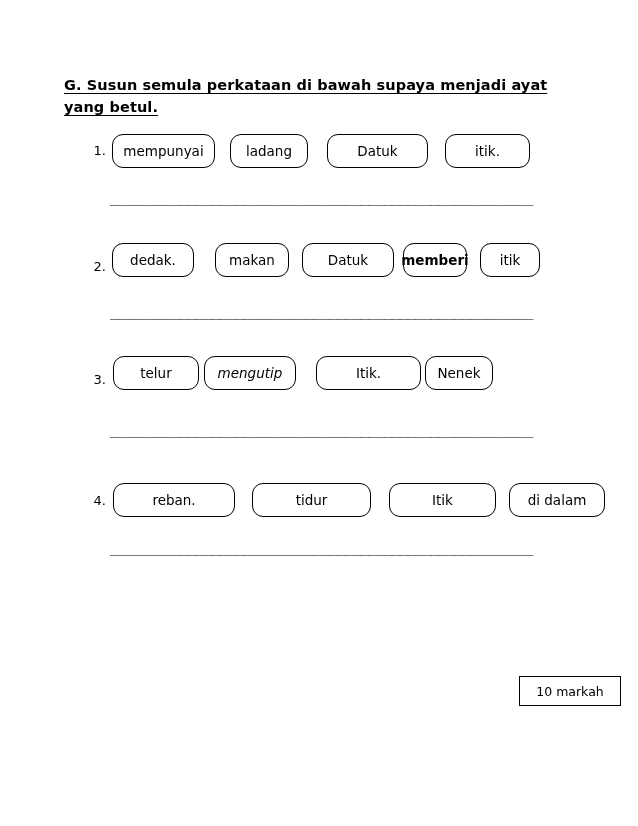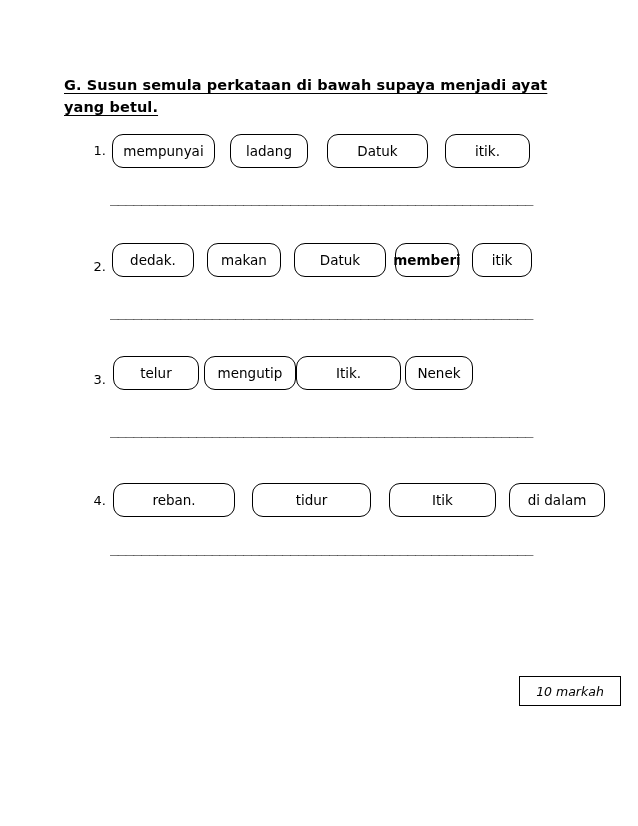--- a/index.html
+++ b/index.html
@@ -96,21 +96,20 @@
     height: 30px;
     border: 1.4px solid #000000;
     background: #ffffff;
     display: flex;
     align-items: center;
     justify-content: center;
     font-family: "DejaVu Sans", sans-serif;
     font-size: 12.5px;
     color: #000000;
     box-sizing: border-box;
-    font-style: italic;
   }
 </style>
 </head>
 <body>
 
 <div class="page">
 
   <div class="heading">G. Susun semula perkataan di bawah supaya menjadi ayat yang betul.</div>
 
   <div class="question">
@@ -120,34 +119,34 @@
       <div class="word-box" style="width:78px; margin-right:19px;">ladang</div>
       <div class="word-box" style="width:101px; margin-right:17px;">Datuk</div>
       <div class="word-box" style="width:85px;">itik.</div>
     </div>
     <div class="answer-line" style="left:110px; top:192px; width:452px;">______________________________________________________</div>
   </div>
 
   <div class="question">
     <div class="q-number" style="left:82px; top:259px;">2.</div>
     <div class="word-row" style="left:112px; top:243px;">
-      <div class="word-box" style="width:82px; margin-right:13px;">dedak.</div>
+      <div class="word-box" style="width:82px; margin-right:21px;">dedak.</div>
       <div class="word-box" style="width:74px; margin-right:13px;">makan</div>
       <div class="word-box" style="width:92px; margin-right:9px;">Datuk</div>
       <div class="word-box" style="width:64px; margin-right:13px;font-weight:bold;">memberi</div>
       <div class="word-box" style="width:60px;">itik</div>
     </div>
     <div class="answer-line" style="left:110px; top:306px; width:448px;">______________________________________________________</div>
   </div>
 
   <div class="question">
     <div class="q-number" style="left:82px; top:372px;">3.</div>
     <div class="word-row" style="left:113px; top:356px;">
       <div class="word-box" style="width:86px; margin-right:5px;">telur</div>
-      <div class="word-box" style="width:92px; margin-right:0;">mengutip</div>
+      <div class="word-box" style="width:92px; margin-right:20px;font-style:italic;">mengutip</div>
       <div class="word-box" style="width:105px; margin-right:4px;">Itik.</div>
       <div class="word-box" style="width:68px;">Nenek</div>
     </div>
     <div class="answer-line" style="left:110px; top:424px; width:446px;">______________________________________________________</div>
   </div>
 
   <div class="question">
     <div class="q-number" style="left:82px; top:493px;">4.</div>
     <div class="word-row" style="left:113px; top:483px;">
       <div class="word-box" style="width:122px; margin-right:17px;">reban.</div>

